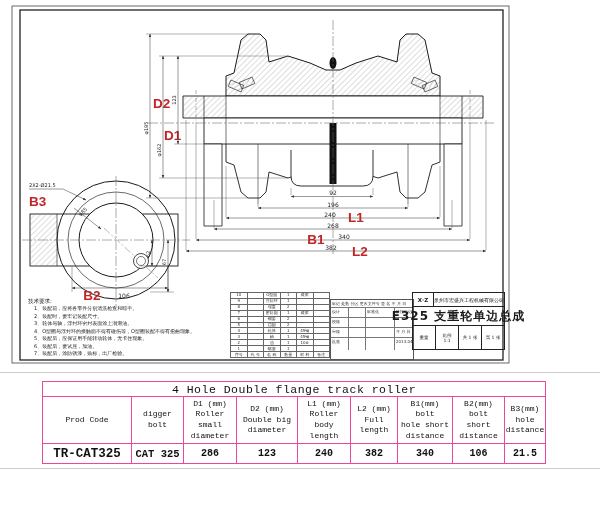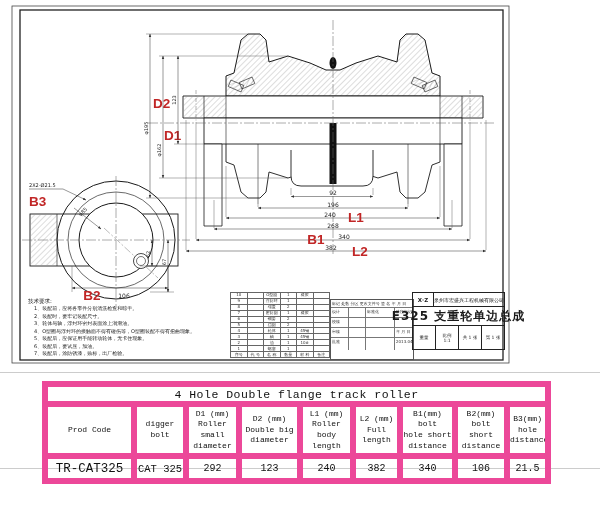--- a/index.html
+++ b/index.html
@@ -32,24 +32,24 @@
   .tb-r3{display:flex;height:23px;font-size:4.5px;}
   .tb-r3 .cell{border-right:0.6px solid #222;flex:1;display:flex;flex-direction:column;
                align-items:center;justify-content:center;text-align:center;overflow:hidden;}
   .tb-r3 .cell:last-child{border-right:none;}
   
   .hline{left:0;width:600px;height:1px;background:#cccccc;}
   
   .spec{left:42px;top:381px;width:503px;}
   .spec table{border-collapse:collapse;table-layout:fixed;width:503px;
               font-family:"Liberation Mono","DejaVu Sans Mono",monospace;color:#111;}
-  .spec td{border:6px solid #ec4899;text-align:center;vertical-align:middle;padding:0;overflow:hidden;}
+  .spec td{border:1px solid #ec4899;text-align:center;vertical-align:middle;padding:0;overflow:hidden;}
   .spec .t-title{font-size:11.5px;height:14px;letter-spacing:0.5px;}
   .spec .t-head{font-size:8px;line-height:1.32;height:46px;white-space:pre-line;}
-  .spec .t-data{font-size:10px;height:19px;}
+  .spec .t-data{font-size:10px;height:19px;font-weight:bold;}
   .spec .t-prod{font-size:12.5px;}
   .spec .t-digger{font-size:10.5px;white-space:nowrap;}
   
   svg text{font-family:"DejaVu Sans",sans-serif;}
   .dimtxt{font-size:6px;fill:#222;}
   .dimtxt5{font-size:5px;fill:#222;}
   .redlb{font:600 13.5px "Liberation Sans",sans-serif;fill:#c12626;}
 </style>
 </head>
 <body>
@@ -409,21 +409,21 @@
 bolt
 short
 distance</td>
           <td class="t-head">B3(mm)
 hole
 distance</td>
         </tr>
         <tr class="t-row">
           <td class="t-data t-prod">TR-CAT325</td>
           <td class="t-data t-digger">CAT 325</td>
-          <td class="t-data">292</td>
+          <td class="t-data">286</td>
           <td class="t-data">123</td>
           <td class="t-data">240</td>
           <td class="t-data">382</td>
           <td class="t-data">340</td>
           <td class="t-data">106</td>
           <td class="t-data">21.5</td>
         </tr>
       </tbody>
     </table>
   </div>

